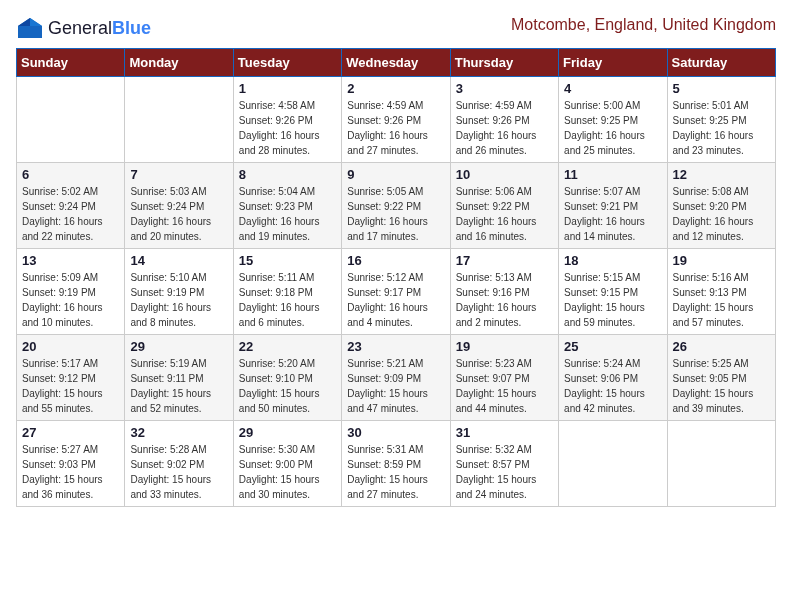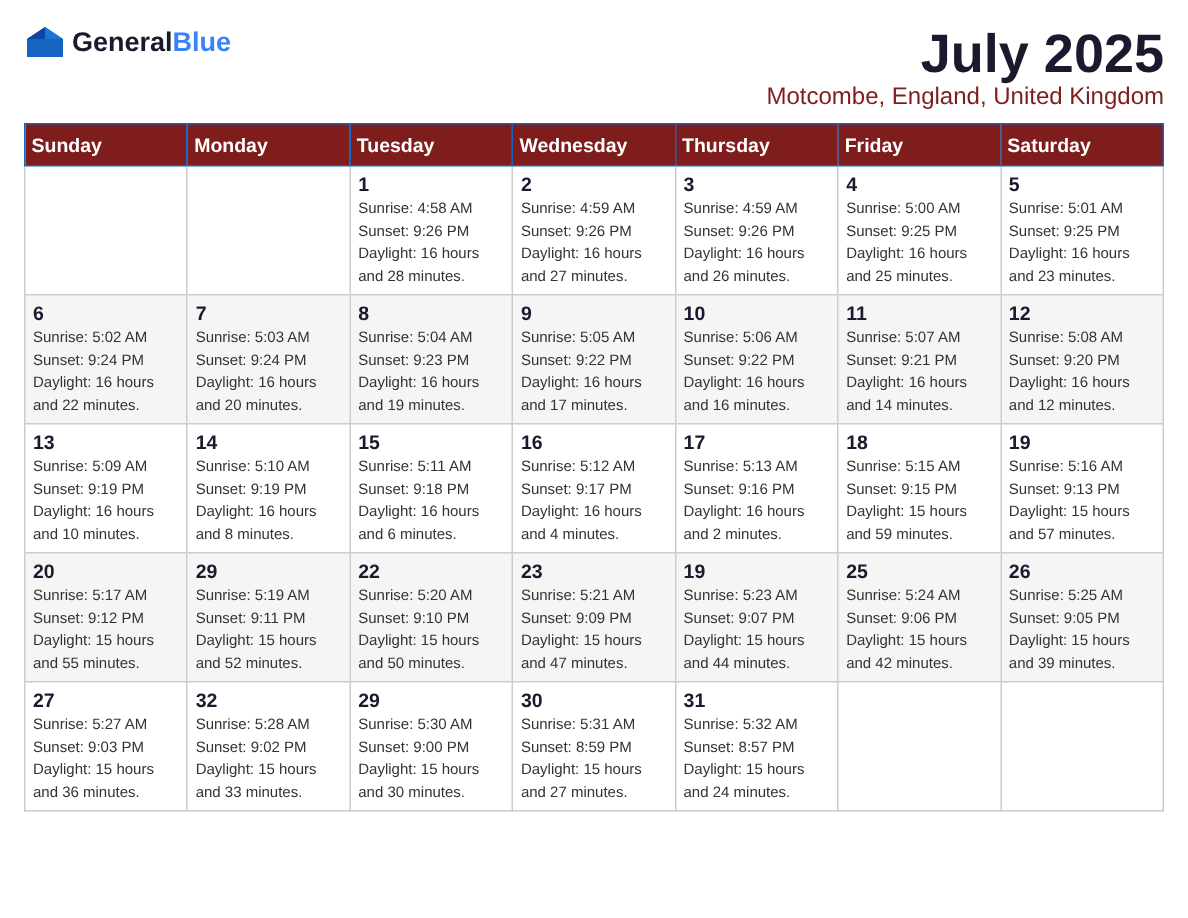--- a/index.html
+++ b/index.html
@@ -86,25 +86,24 @@
 <body>
 
 <div class="header-area">
   <div class="logo">
     <svg class="logo-icon" viewBox="0 0 28 24" xmlns="http://www.w3.org/2000/svg">
       <polygon points="14,2 26,10 26,22 2,22 2,10" fill="#1565c0"></polygon>
       <polygon points="14,2 26,10 14,10" fill="#1976d2"></polygon>
       <polygon points="14,2 2,10 14,10" fill="#0d47a1"></polygon>
     </svg>
     <div>
-      <span style="font-size:18px;font-weight:bold;color:#1a1a2e;">General</span><span style="font-size:18px;font-weight:bold;color:#3b82f6;">Blue</span>
+      <span style="font-size:18px;font-weight:normal;color:#1a1a2e;">General</span><span style="font-size:18px;font-weight:bold;color:#3b82f6;">Blue</span>
     </div>
   </div>
   <div class="title-area">
-    <div class="month-title">July 2025</div>
     <div class="location-title">Motcombe, England, United Kingdom</div>
   </div>
 </div>
 
 <table class="calendar">
   <thead>
     <tr>
     <th>Sunday</th>
         <th>Monday</th>
         <th>Tuesday</th>

